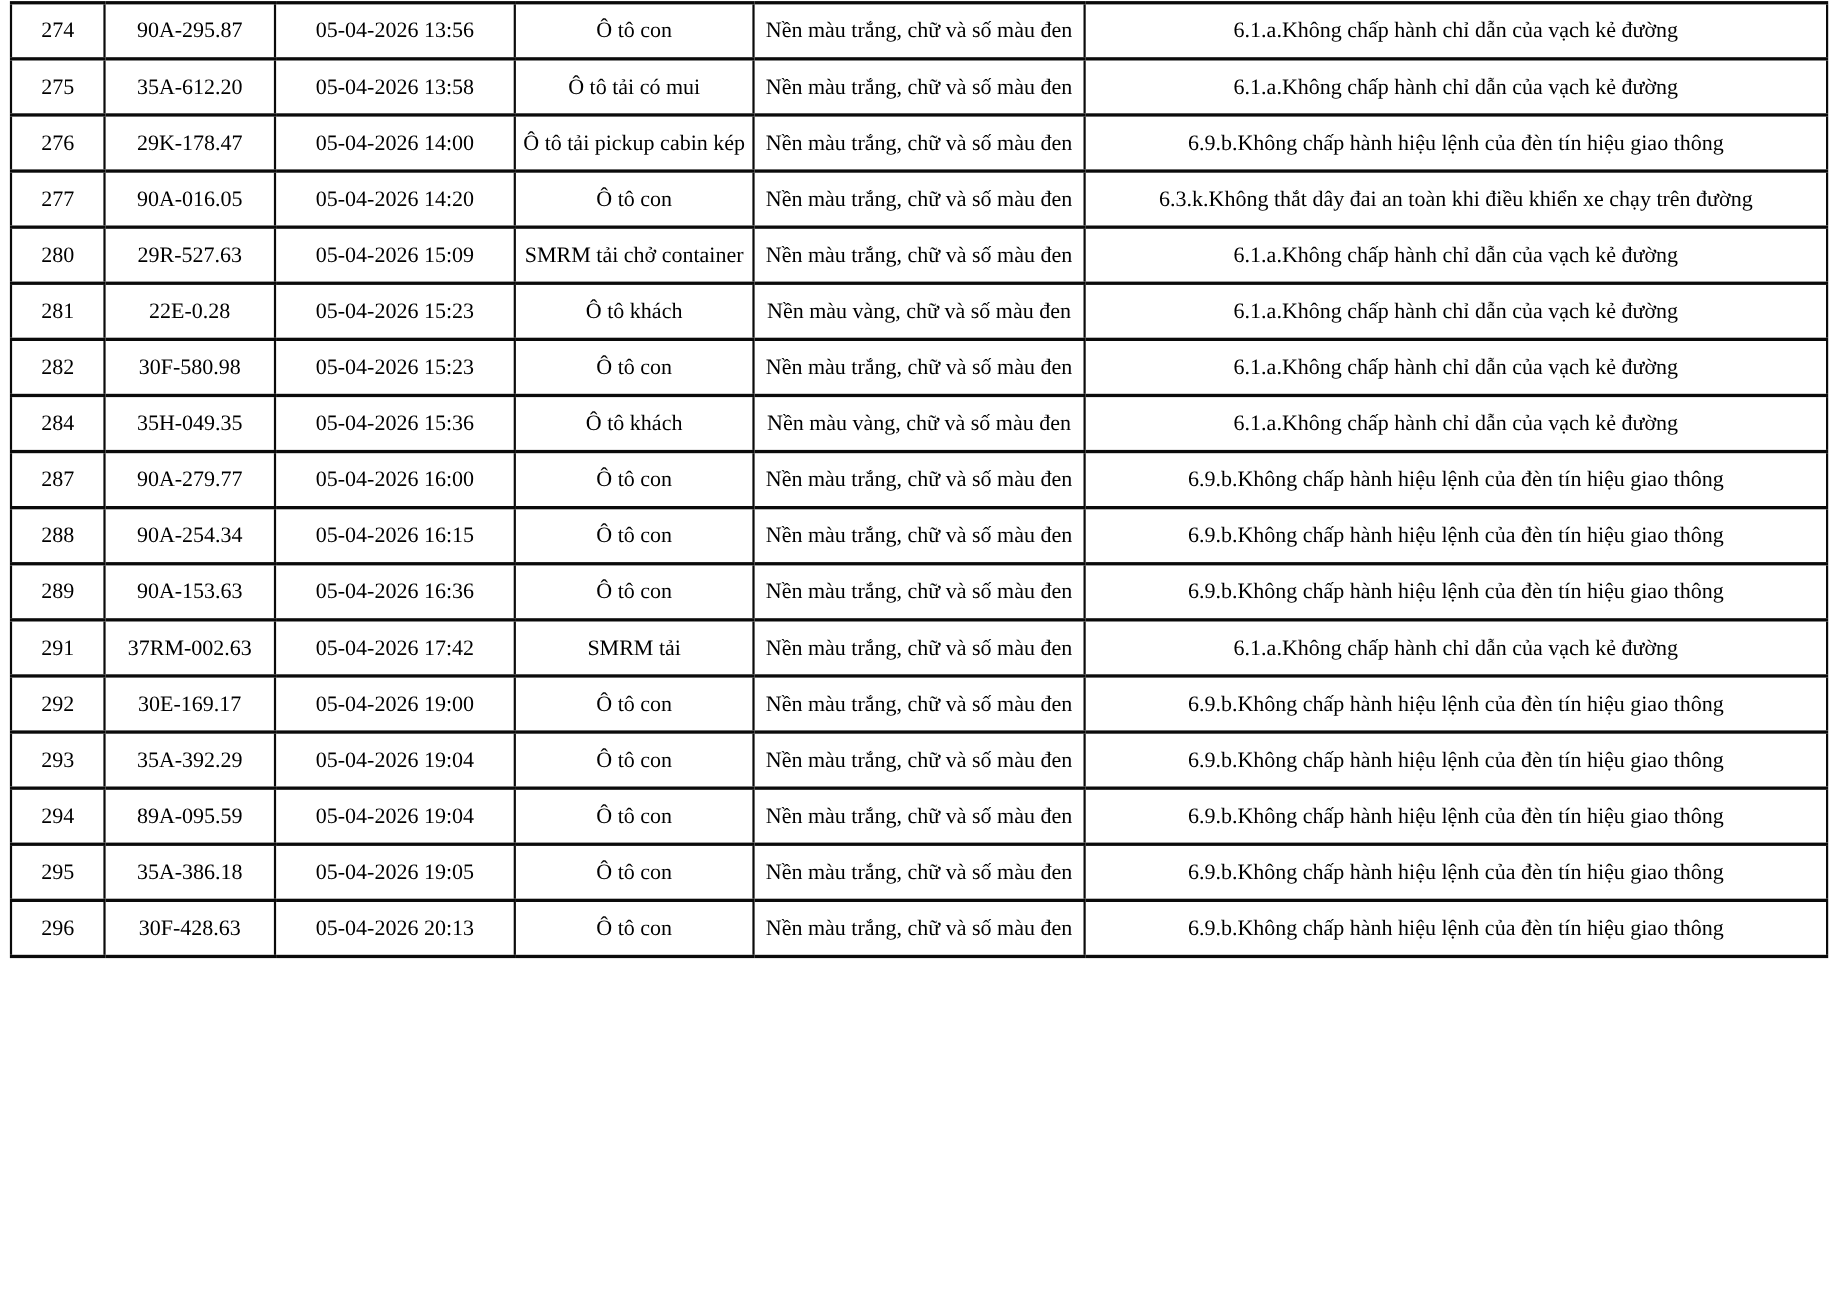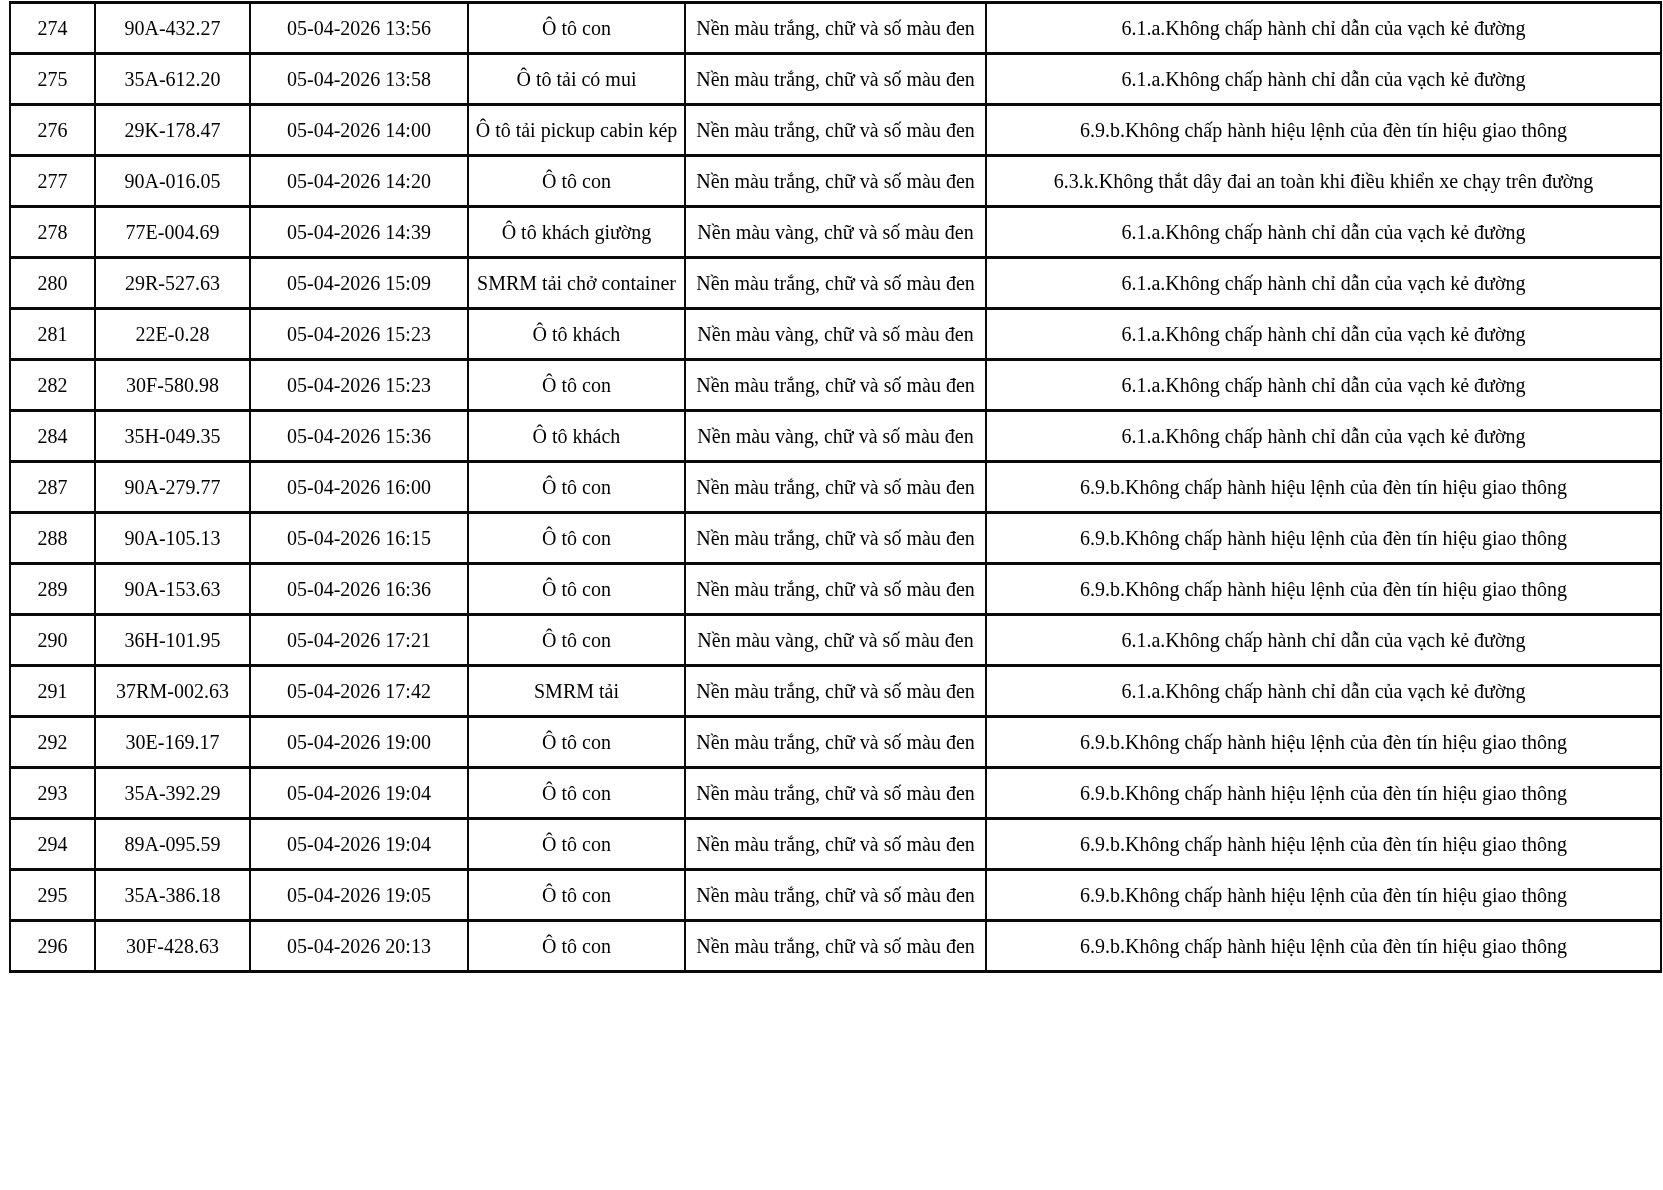--- a/index.html
+++ b/index.html
@@ -58,21 +58,21 @@
       <col class="c-stt">
       <col class="c-plate">
       <col class="c-datetime">
       <col class="c-vehicle">
       <col class="c-color">
       <col class="c-violation">
     </colgroup>
     <tbody id="table-body">
         <tr>
           <td>274</td>
-          <td>90A-432.27</td>
+          <td>90A-295.87</td>
           <td>05-04-2026 13:56</td>
           <td>Ô tô con</td>
           <td>Nền màu trắng, chữ và số màu đen</td>
           <td>6.1.a.Không chấp hành chỉ dẫn của vạch kẻ đường</td>
         </tr>
         <tr>
           <td>275</td>
           <td>35A-612.20</td>
           <td>05-04-2026 13:58</td>
           <td>Ô tô tải có mui</td>
@@ -87,28 +87,20 @@
           <td>Nền màu trắng, chữ và số màu đen</td>
           <td>6.9.b.Không chấp hành hiệu lệnh của đèn tín hiệu giao thông</td>
         </tr>
         <tr>
           <td>277</td>
           <td>90A-016.05</td>
           <td>05-04-2026 14:20</td>
           <td>Ô tô con</td>
           <td>Nền màu trắng, chữ và số màu đen</td>
           <td>6.3.k.Không thắt dây đai an toàn khi điều khiển xe chạy trên đường</td>
-        </tr>
-        <tr>
-          <td>278</td>
-          <td>77E-004.69</td>
-          <td>05-04-2026 14:39</td>
-          <td>Ô tô khách giường</td>
-          <td>Nền màu vàng, chữ và số màu đen</td>
-          <td>6.1.a.Không chấp hành chỉ dẫn của vạch kẻ đường</td>
         </tr>
         <tr>
           <td>280</td>
           <td>29R-527.63</td>
           <td>05-04-2026 15:09</td>
           <td>SMRM tải chở container</td>
           <td>Nền màu trắng, chữ và số màu đen</td>
           <td>6.1.a.Không chấp hành chỉ dẫn của vạch kẻ đường</td>
         </tr>
         <tr>
@@ -138,41 +130,33 @@
         <tr>
           <td>287</td>
           <td>90A-279.77</td>
           <td>05-04-2026 16:00</td>
           <td>Ô tô con</td>
           <td>Nền màu trắng, chữ và số màu đen</td>
           <td>6.9.b.Không chấp hành hiệu lệnh của đèn tín hiệu giao thông</td>
         </tr>
         <tr>
           <td>288</td>
-          <td>90A-105.13</td>
+          <td>90A-254.34</td>
           <td>05-04-2026 16:15</td>
           <td>Ô tô con</td>
           <td>Nền màu trắng, chữ và số màu đen</td>
           <td>6.9.b.Không chấp hành hiệu lệnh của đèn tín hiệu giao thông</td>
         </tr>
         <tr>
           <td>289</td>
           <td>90A-153.63</td>
           <td>05-04-2026 16:36</td>
           <td>Ô tô con</td>
           <td>Nền màu trắng, chữ và số màu đen</td>
           <td>6.9.b.Không chấp hành hiệu lệnh của đèn tín hiệu giao thông</td>
-        </tr>
-        <tr>
-          <td>290</td>
-          <td>36H-101.95</td>
-          <td>05-04-2026 17:21</td>
-          <td>Ô tô con</td>
-          <td>Nền màu vàng, chữ và số màu đen</td>
-          <td>6.1.a.Không chấp hành chỉ dẫn của vạch kẻ đường</td>
         </tr>
         <tr>
           <td>291</td>
           <td>37RM-002.63</td>
           <td>05-04-2026 17:42</td>
           <td>SMRM tải</td>
           <td>Nền màu trắng, chữ và số màu đen</td>
           <td>6.1.a.Không chấp hành chỉ dẫn của vạch kẻ đường</td>
         </tr>
         <tr>

